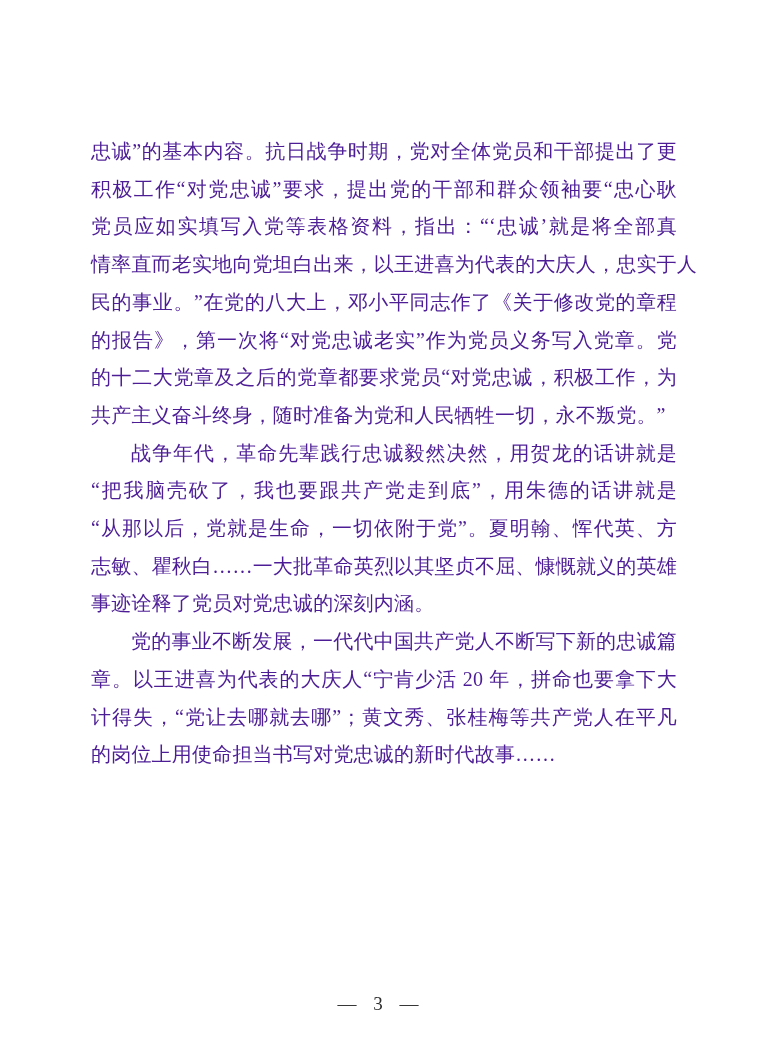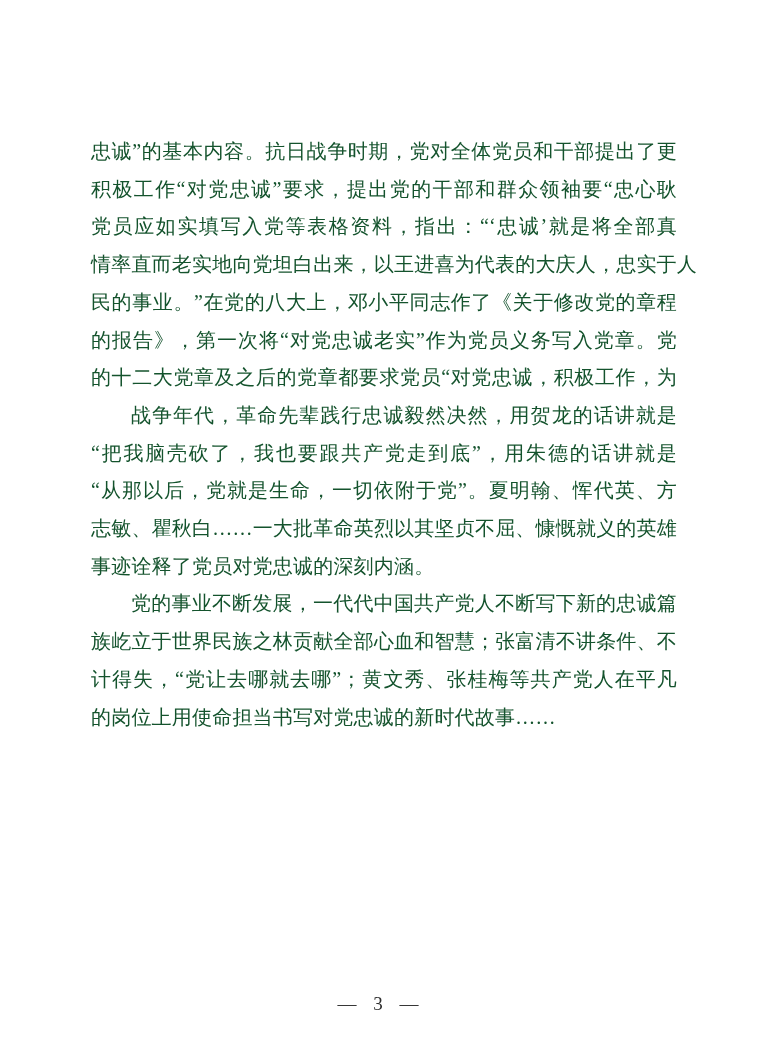--- a/index.html
+++ b/index.html
@@ -17,21 +17,21 @@
   .page {
     position: absolute;
     inset: 0;
     background: #ffffff;
   }
   .text-block {
     position: absolute;
     left: 91px;
     top: 133px;
     width: 586px;
-    color: #14532d;
+    color: #4c1d95;
     font-size: 20px;
     line-height: 37.7px;
   }
   .paragraph {
     margin: 0;
     padding: 0;
   }
   .line {
     width: 100%;
     white-space: nowrap;
@@ -64,29 +64,30 @@
 <div class="page">
   <div class="text-block" id="text-block">
       <div class="paragraph">
         <div class="line">忠诚”的基本内容。抗日战争时期，党对全体党员和干部提出了更</div>
         <div class="line">积极工作“对党忠诚”要求，提出党的干部和群众领袖要“忠心耿</div>
         <div class="line">党员应如实填写入党等表格资料，指出：“‘忠诚’就是将全部真</div>
         <div class="line">情率直而老实地向党坦白出来，以王进喜为代表的大庆人，忠实于人</div>
         <div class="line">民的事业。”在党的八大上，邓小平同志作了《关于修改党的章程</div>
         <div class="line">的报告》，第一次将“对党忠诚老实”作为党员义务写入党章。党</div>
         <div class="line">的十二大党章及之后的党章都要求党员“对党忠诚，积极工作，为</div>
+        <div class="line last">共产主义奋斗终身，随时准备为党和人民牺牲一切，永不叛党。”</div>
       </div>
       <div class="paragraph">
         <div class="line indent">战争年代，革命先辈践行忠诚毅然决然，用贺龙的话讲就是</div>
         <div class="line">“把我脑壳砍了，我也要跟共产党走到底”，用朱德的话讲就是</div>
         <div class="line">“从那以后，党就是生命，一切依附于党”。夏明翰、恽代英、方</div>
         <div class="line">志敏、瞿秋白……一大批革命英烈以其坚贞不屈、慷慨就义的英雄</div>
         <div class="line last">事迹诠释了党员对党忠诚的深刻内涵。</div>
       </div>
       <div class="paragraph">
         <div class="line indent">党的事业不断发展，一代代中国共产党人不断写下新的忠诚篇</div>
-        <div class="line">族屹立于世界民族之林贡献全部心血和智慧；张富清不讲条件、不</div>
+        <div class="line">章。以王进喜为代表的大庆人“宁肯少活 20 年，拼命也要拿下大</div>
         <div class="line">计得失，“党让去哪就去哪”；黄文秀、张桂梅等共产党人在平凡</div>
         <div class="line last">的岗位上用使命担当书写对党忠诚的新时代故事……</div>
       </div>
     </div>
   <div class="footer">— 3 —</div>
 </div>
 
 </body></html>

